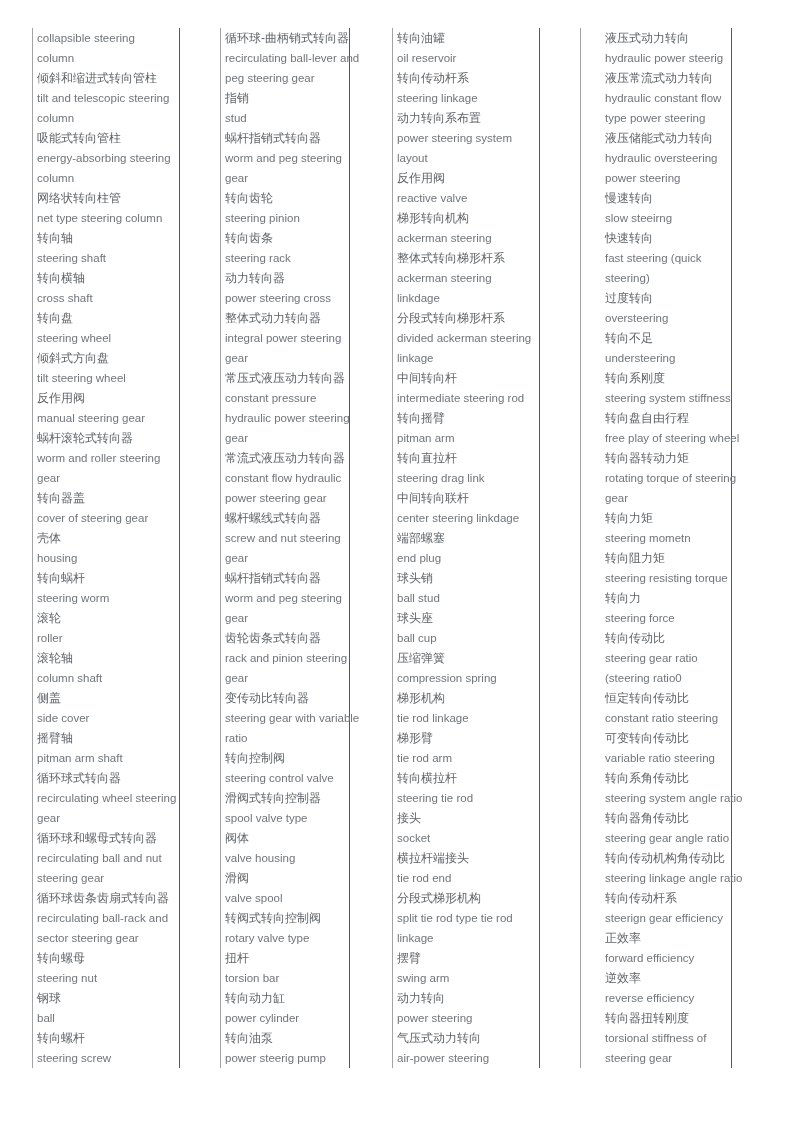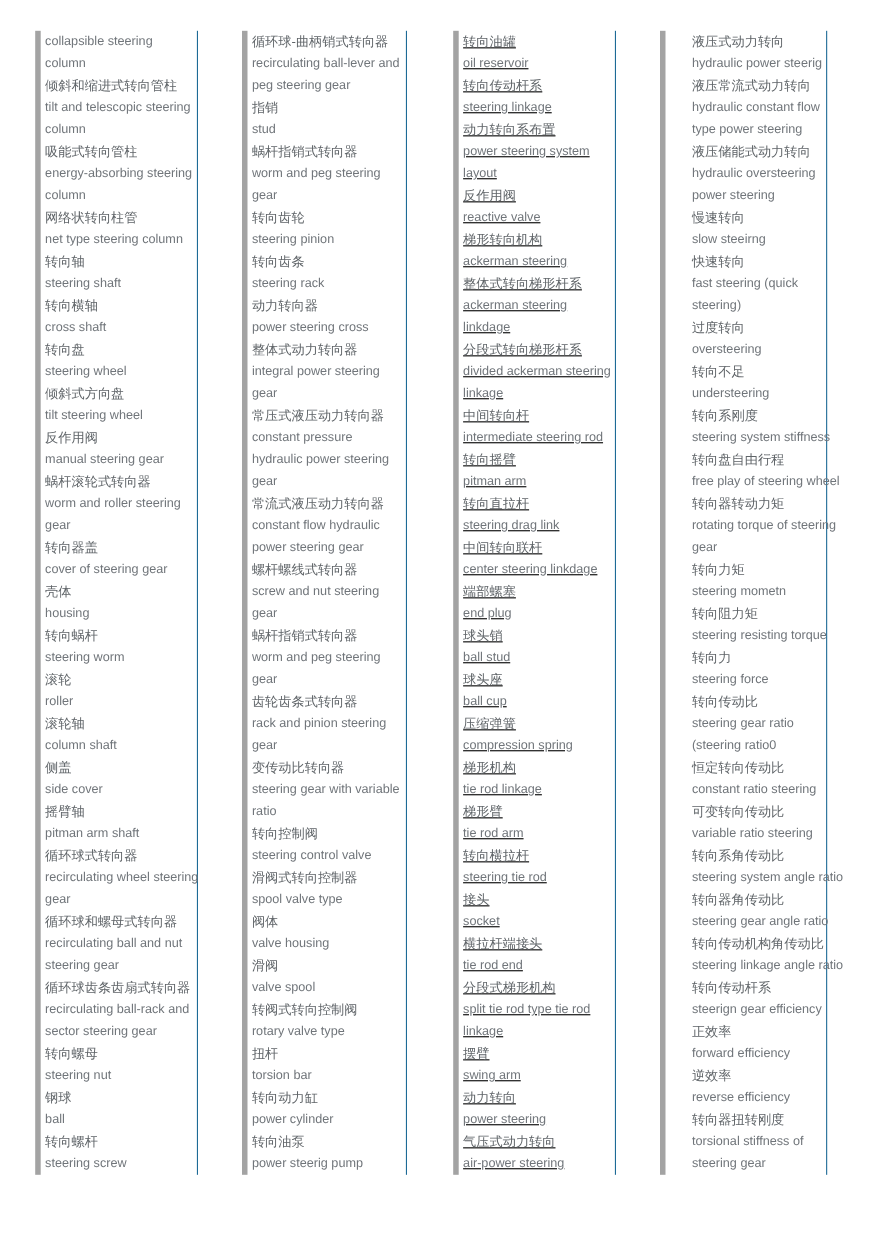--- a/index.html
+++ b/index.html
@@ -18,28 +18,28 @@
     position: absolute;
     left: 32px;
     top: 28px;
     width: 728px;
     display: flex;
     flex-direction: row;
     align-items: flex-start;
   }
   .glossary-column {
     box-sizing: border-box;
-    border-left: 5px solid #a3a3a3;
+    border-left: 1px solid #a3a3a3;
     border-right: 1px solid #1d6a96;
     padding: 0 0 0 4px;
     margin: 0;
   }
   .col-0 { width: 148px; margin-right: 40px; }
-  .col-1 { width: 150px; margin-right: 42px; }
-  .col-2 { width: 148px; margin-right: 40px; text-decoration: underline; }
+  .col-1 { width: 130px; margin-right: 42px; }
+  .col-2 { width: 148px; margin-right: 40px; }
   .col-3 { width: 152px; padding-left: 24px; }
   .term-zh,
   .term-en {
     display: block;
     font-size: 11.5px;
     line-height: 20px;
     height: 20px;
     color: #6b6e72;
     white-space: nowrap;
     overflow: visible;

